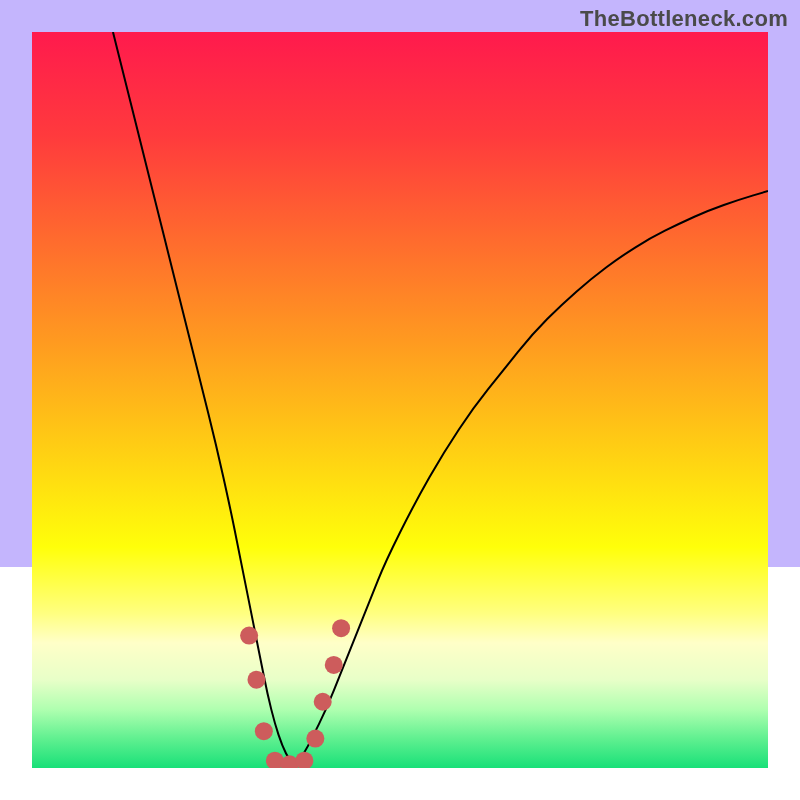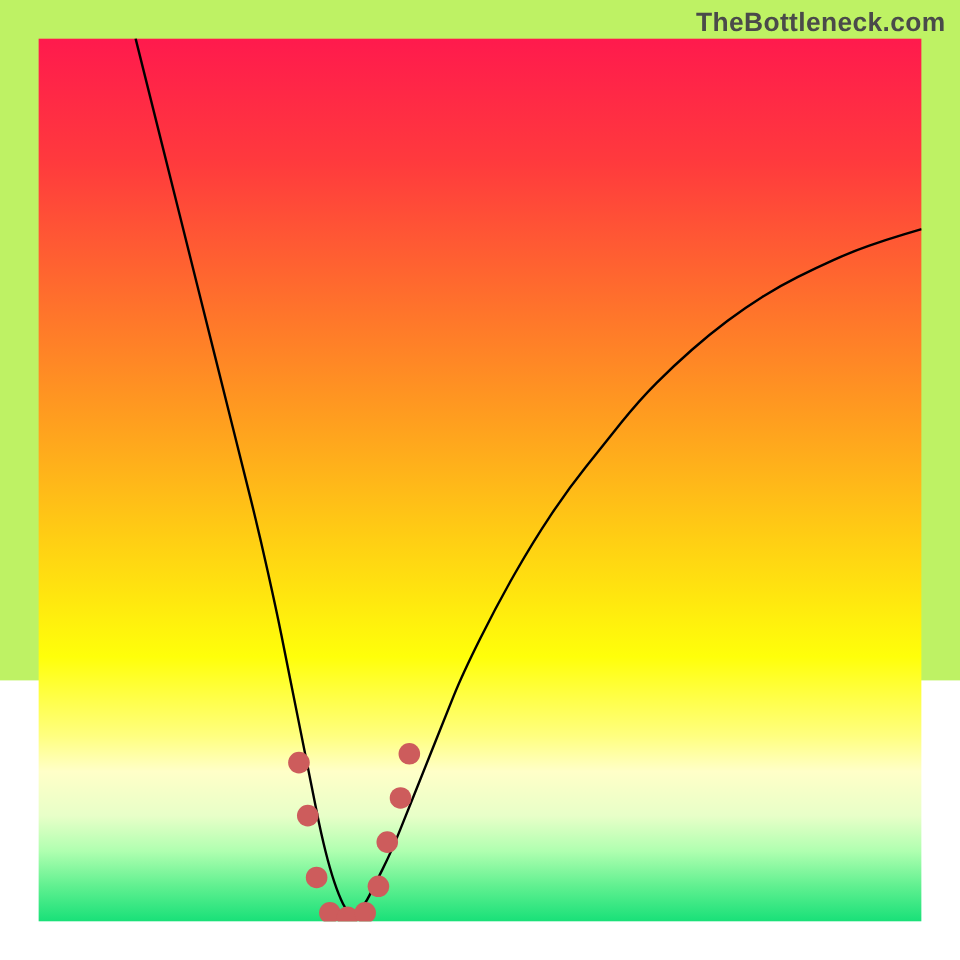--- a/index.html
+++ b/index.html
@@ -6,21 +6,21 @@
     margin: 0;
     padding: 0;
     width: 800px;
     height: 800px;
     overflow: hidden;
     font-family: Arial, Helvetica, sans-serif;
   }
   .outer {
     width: 800px;
     height: 567px;
-    background: #bef264;
+    background: #c4b5fd;
     position: relative;
   }
   .watermark {
     position: absolute;
     top: 6px;
     right: 12px;
     color: #4a4a4a;
     font-size: 22px;
     font-weight: 600;
     letter-spacing: 0.3px;

